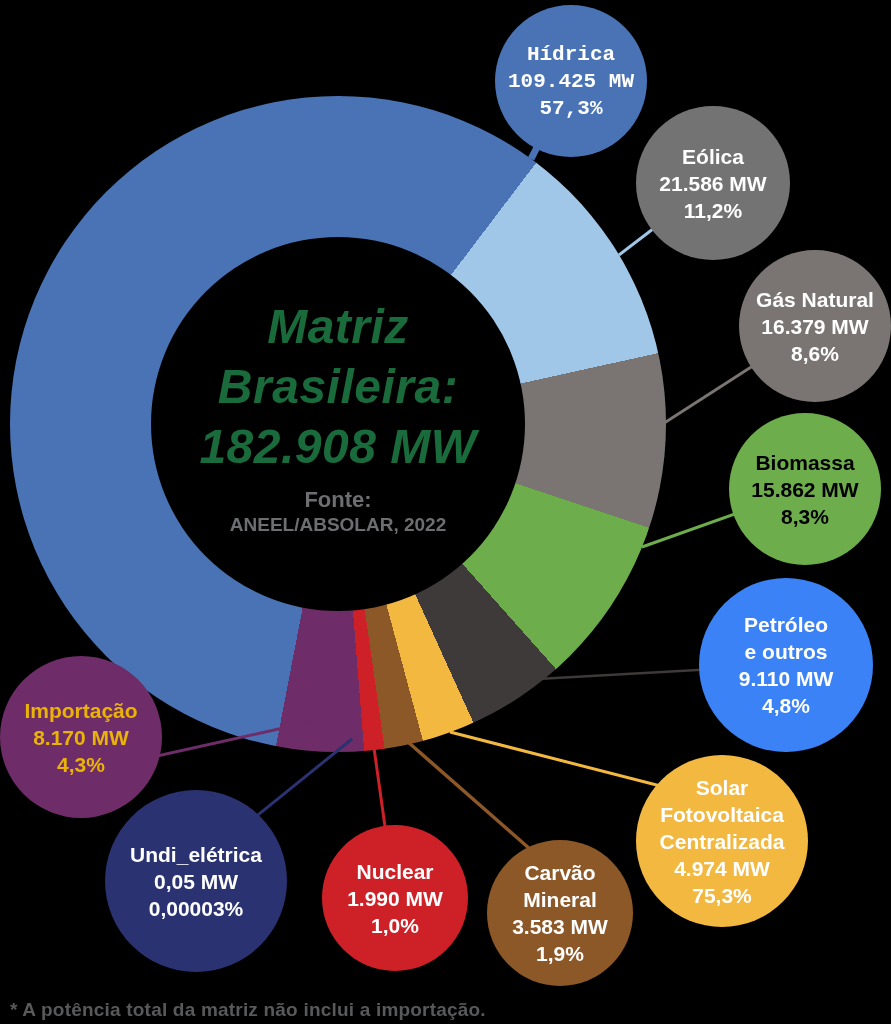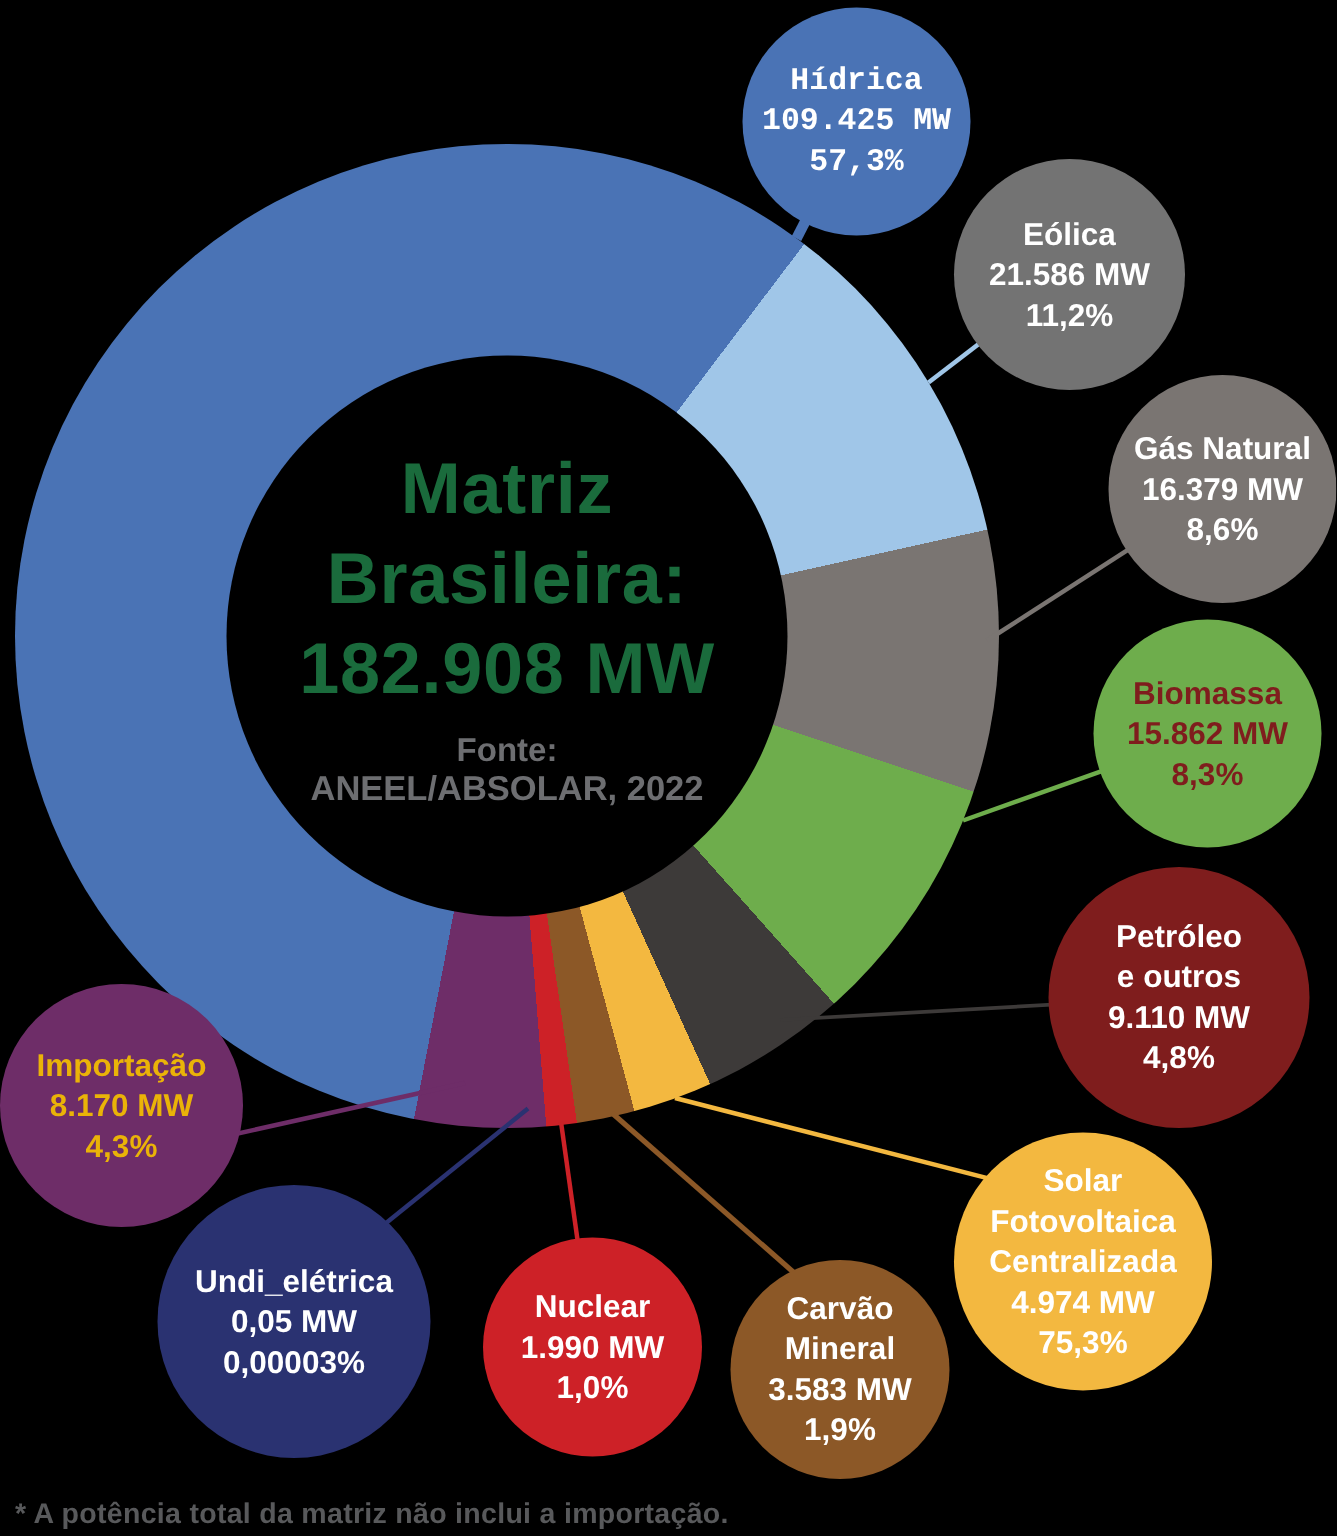--- a/index.html
+++ b/index.html
@@ -32,29 +32,30 @@
     text-align: center;
     padding-bottom: 14px;
     box-sizing: border-box;
   }
   .title-line {
     font-size: 48px;
     font-weight: bold;
     line-height: 60px;
     letter-spacing: 0.5px;
     white-space: nowrap;
+    font-style: italic;
   }
   .fonte {
     margin-top: 10px;
     font-size: 22px;
     font-weight: bold;
     line-height: 25px;
   }
   .source {
-    font-size: 23px;
+    font-size: 19px;
     font-weight: bold;
     line-height: 26px;
     white-space: nowrap;
   }
   .bubble {
     position: absolute;
     border-radius: 50%;
     display: flex;
     flex-direction: column;
     align-items: center;
@@ -111,26 +112,26 @@
       <div class="bubble" style="left: 636px; top: 106px; height: 154px; width: 154px; background: #737373; color: rgb(255, 255, 255);">
         <div>Eólica</div>
         <div>21.586 MW</div>
         <div>11,2%</div>
       </div>
       <div class="bubble" style="left: 739px; top: 250px; height: 152px; width: 152px; background: rgb(122, 117, 114); color: rgb(255, 255, 255);">
         <div>Gás Natural</div>
         <div>16.379 MW</div>
         <div>8,6%</div>
       </div>
-      <div class="bubble" style="left: 729px; top: 413px; height: 152px; width: 152px; background: rgb(110, 173, 76); color: #7f1d1d;">
+      <div class="bubble" style="left: 729px; top: 413px; height: 152px; width: 152px; background: rgb(110, 173, 76); color: #000000;">
         <div>Biomassa</div>
         <div>15.862 MW</div>
         <div>8,3%</div>
       </div>
-      <div class="bubble" style="left: 699px; top: 578px; height: 174px; width: 174px; background: #7f1d1d; color: rgb(255, 255, 255);">
+      <div class="bubble" style="left: 699px; top: 578px; height: 174px; width: 174px; background: #3b82f6; color: rgb(255, 255, 255);">
         <div>Petróleo</div>
         <div>e outros</div>
         <div>9.110 MW</div>
         <div>4,8%</div>
       </div>
       <div class="bubble" style="left: 636px; top: 755px; height: 172px; width: 172px; background: rgb(243, 184, 64); color: rgb(255, 255, 255);">
         <div>Solar</div>
         <div>Fotovoltaica</div>
         <div>Centralizada</div>
         <div>4.974 MW</div>

